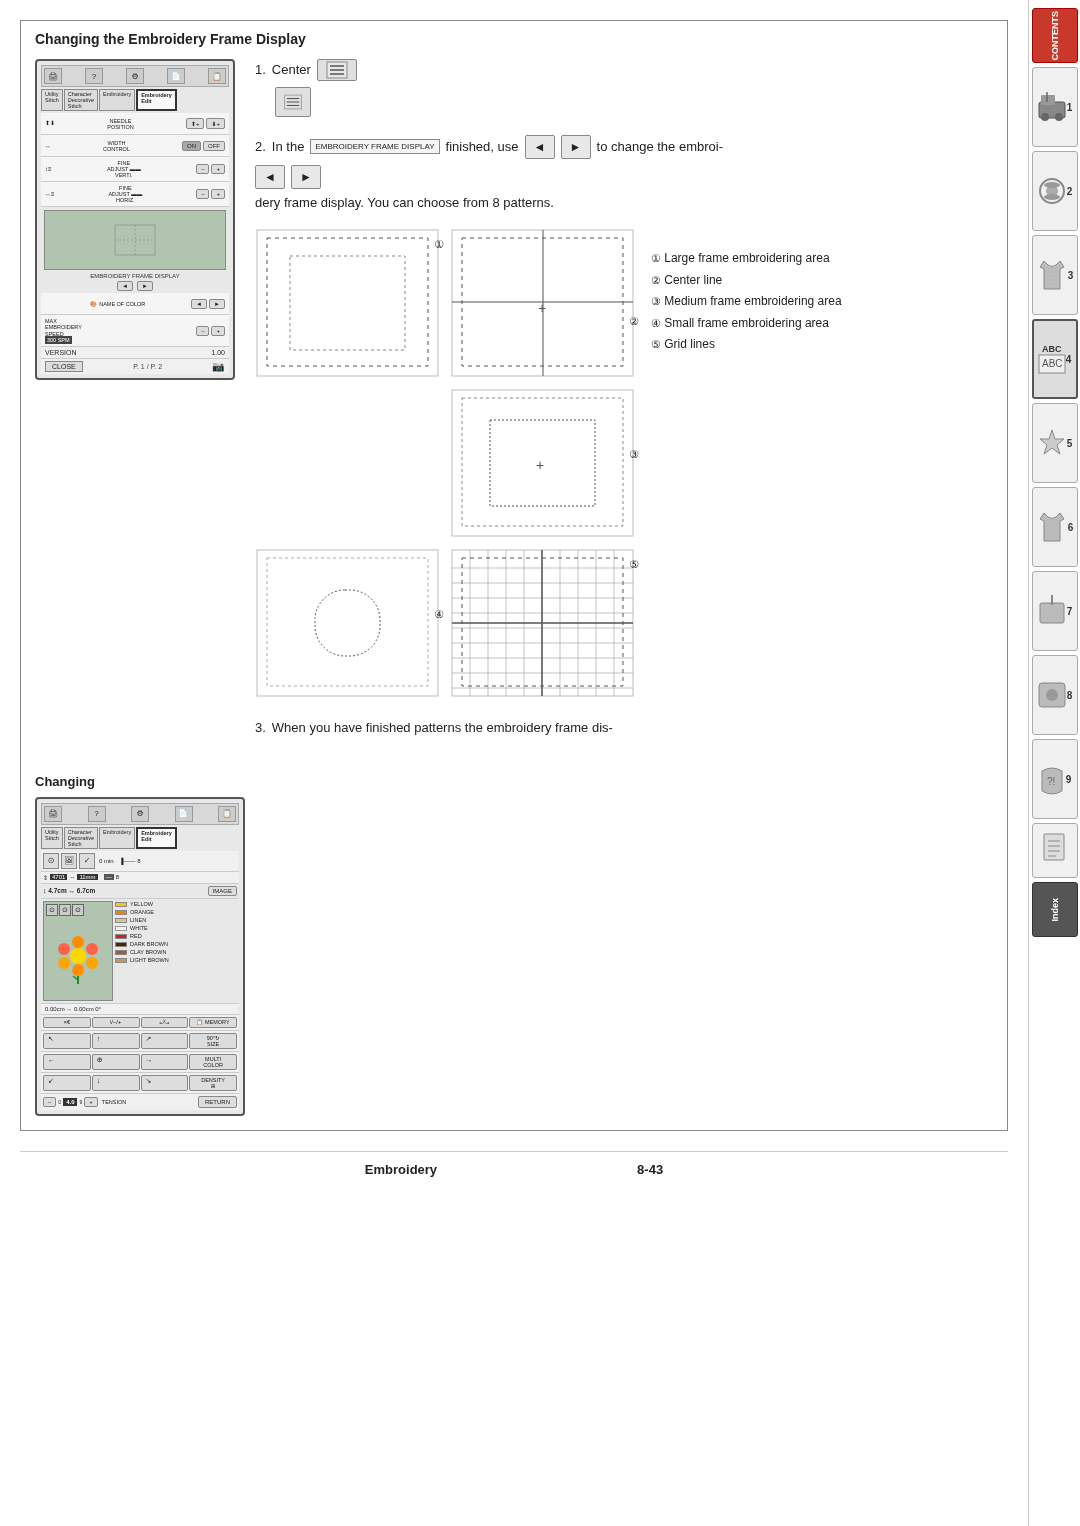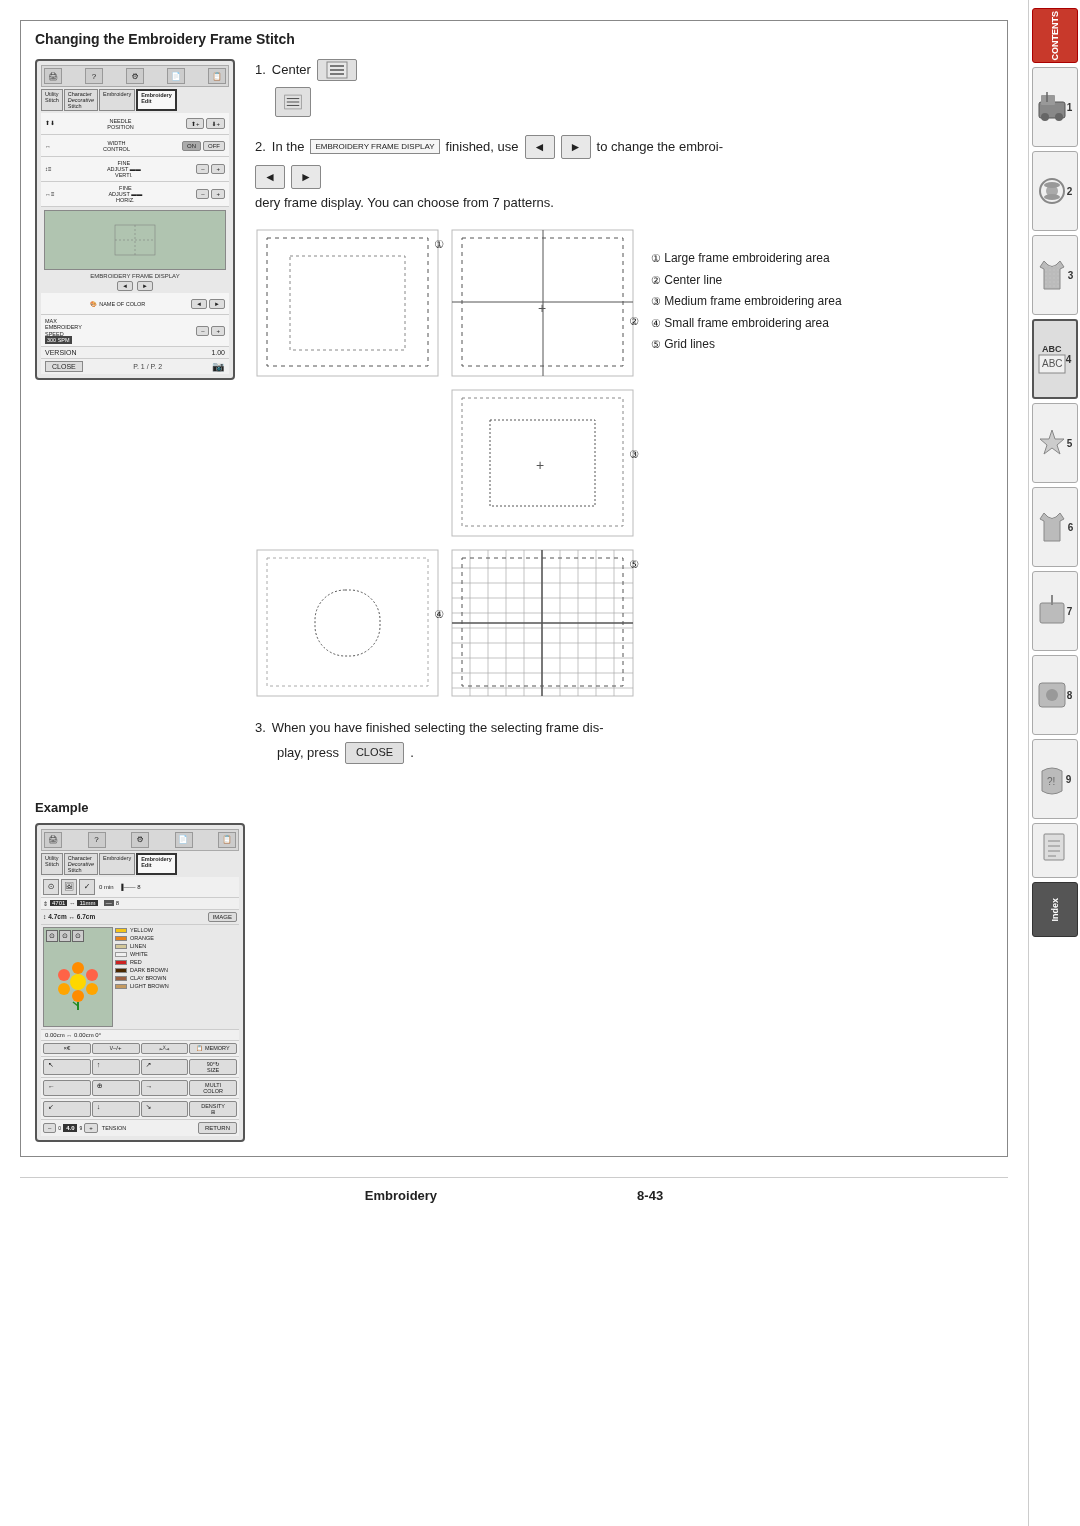--- a/index.html
+++ b/index.html
@@ -397,21 +397,21 @@
   </div>
 
   <div class="sidebar-tab tab-index" style="background:#555; color:white; border-color:#333; height:55px;">
     <span class="sidebar-tab-label" style="color:white; font-size:9px;">Index</span>
   </div>
 </div>
 
 <div class="main-content">
 
   <div class="section-box">
-    <div class="section-title">Changing the Embroidery Frame Stitch</div>
+    <div class="section-title">Changing the Embroidery Frame Display</div>
 
     <div class="two-col">
 
       <div>
         <div class="machine-panel">
 
           <div class="top-icon-row">
             <div class="top-icon">🖨</div>
             <div class="top-icon">?</div>
             <div class="top-icon">⚙</div>
@@ -562,21 +562,21 @@
             <span>finished, use</span>
             <span class="ui-btn-icon">◄</span>
             <span class="ui-btn-icon">►</span>
             <span>to change the embroi-</span>
           </div>
           <div style="margin-left:0; display:flex; gap:6px; margin-bottom:4px;">
             <span class="ui-btn-icon">◄</span>
             <span class="ui-btn-icon">►</span>
           </div>
           <div>
-            <span>dery frame display. You can choose from 7 patterns.</span>
+            <span>dery frame display. You can choose from 8 patterns.</span>
           </div>
         </div>
 
         <div style="display:flex; gap:16px; margin-top:10px;">
           <div>
 
             <div style="display:flex; gap:10px; margin-bottom:10px; align-items:flex-start;">
 
               <div style="position:relative; width:185px; height:150px;">
                 <svg width="185" height="150">
@@ -681,33 +681,28 @@
               <li><span style="font-size:11px;">③</span> Medium frame embroidering area</li>
               <li><span style="font-size:11px;">④</span> Small frame embroidering area</li>
               <li><span style="font-size:11px;">⑤</span> Grid lines</li>
             </ul>
           </div>
         </div>
 
         <div class="instruction-step" style="margin-top:20px;">
           <div class="step-inline">
             <span>3.</span>
-            <span>When you have finished selecting the selecting frame dis-</span>
-          </div>
-          <div style="display:flex; align-items:center; gap:6px; margin-left:22px;">
-            <span>play, press</span>
-            <span class="close-btn-inline">CLOSE</span>
-            <span>.</span>
+            <span>When you have finished patterns the embroidery frame dis-</span>
           </div>
         </div>
       </div>
     </div>
 
     <div style="margin-top:20px;">
-      <div class="example-title">Example</div>
+      <div class="example-title">Changing</div>
       <div class="machine-panel" style="width:210px;">
 
         <div class="top-icon-row">
           <div class="top-icon">🖨</div>
           <div class="top-icon">?</div>
           <div class="top-icon">⚙</div>
           <div class="top-icon">📄</div>
           <div class="top-icon">📋</div>
         </div>
 

